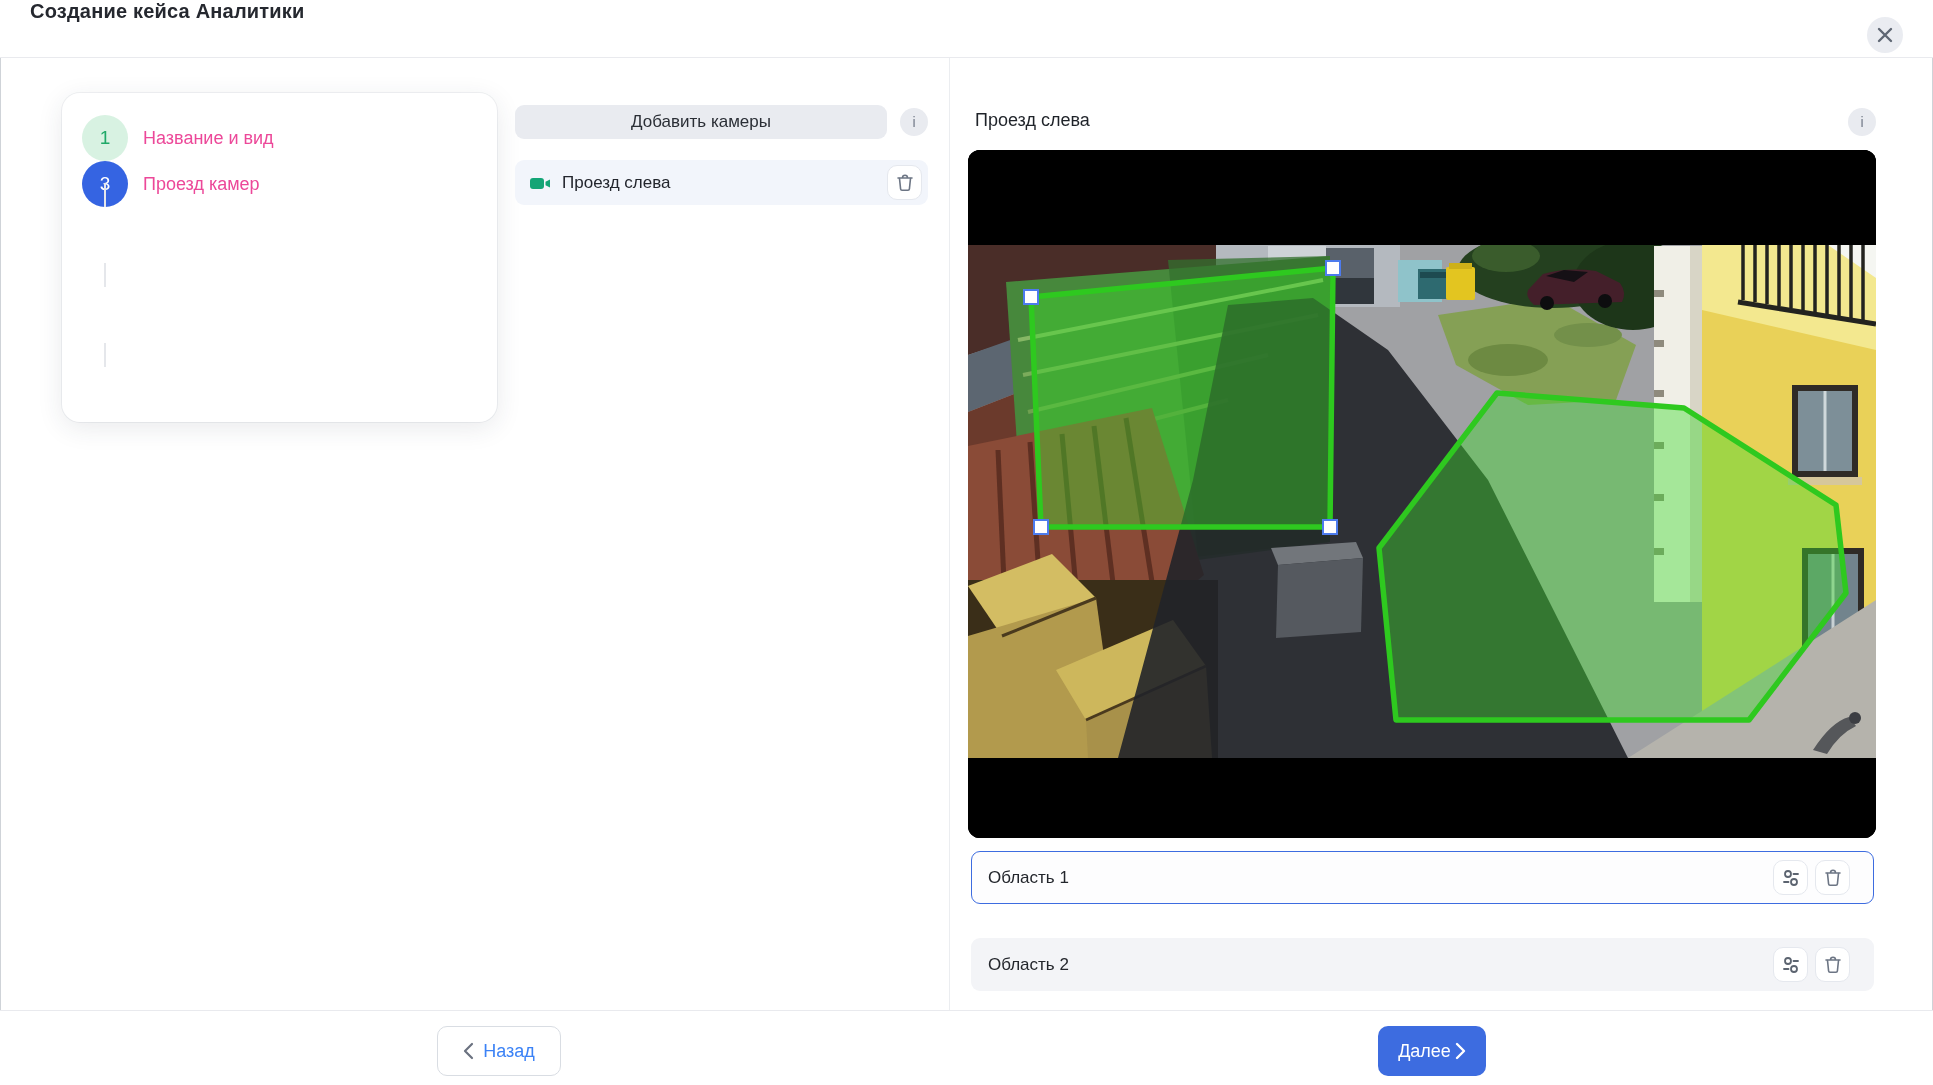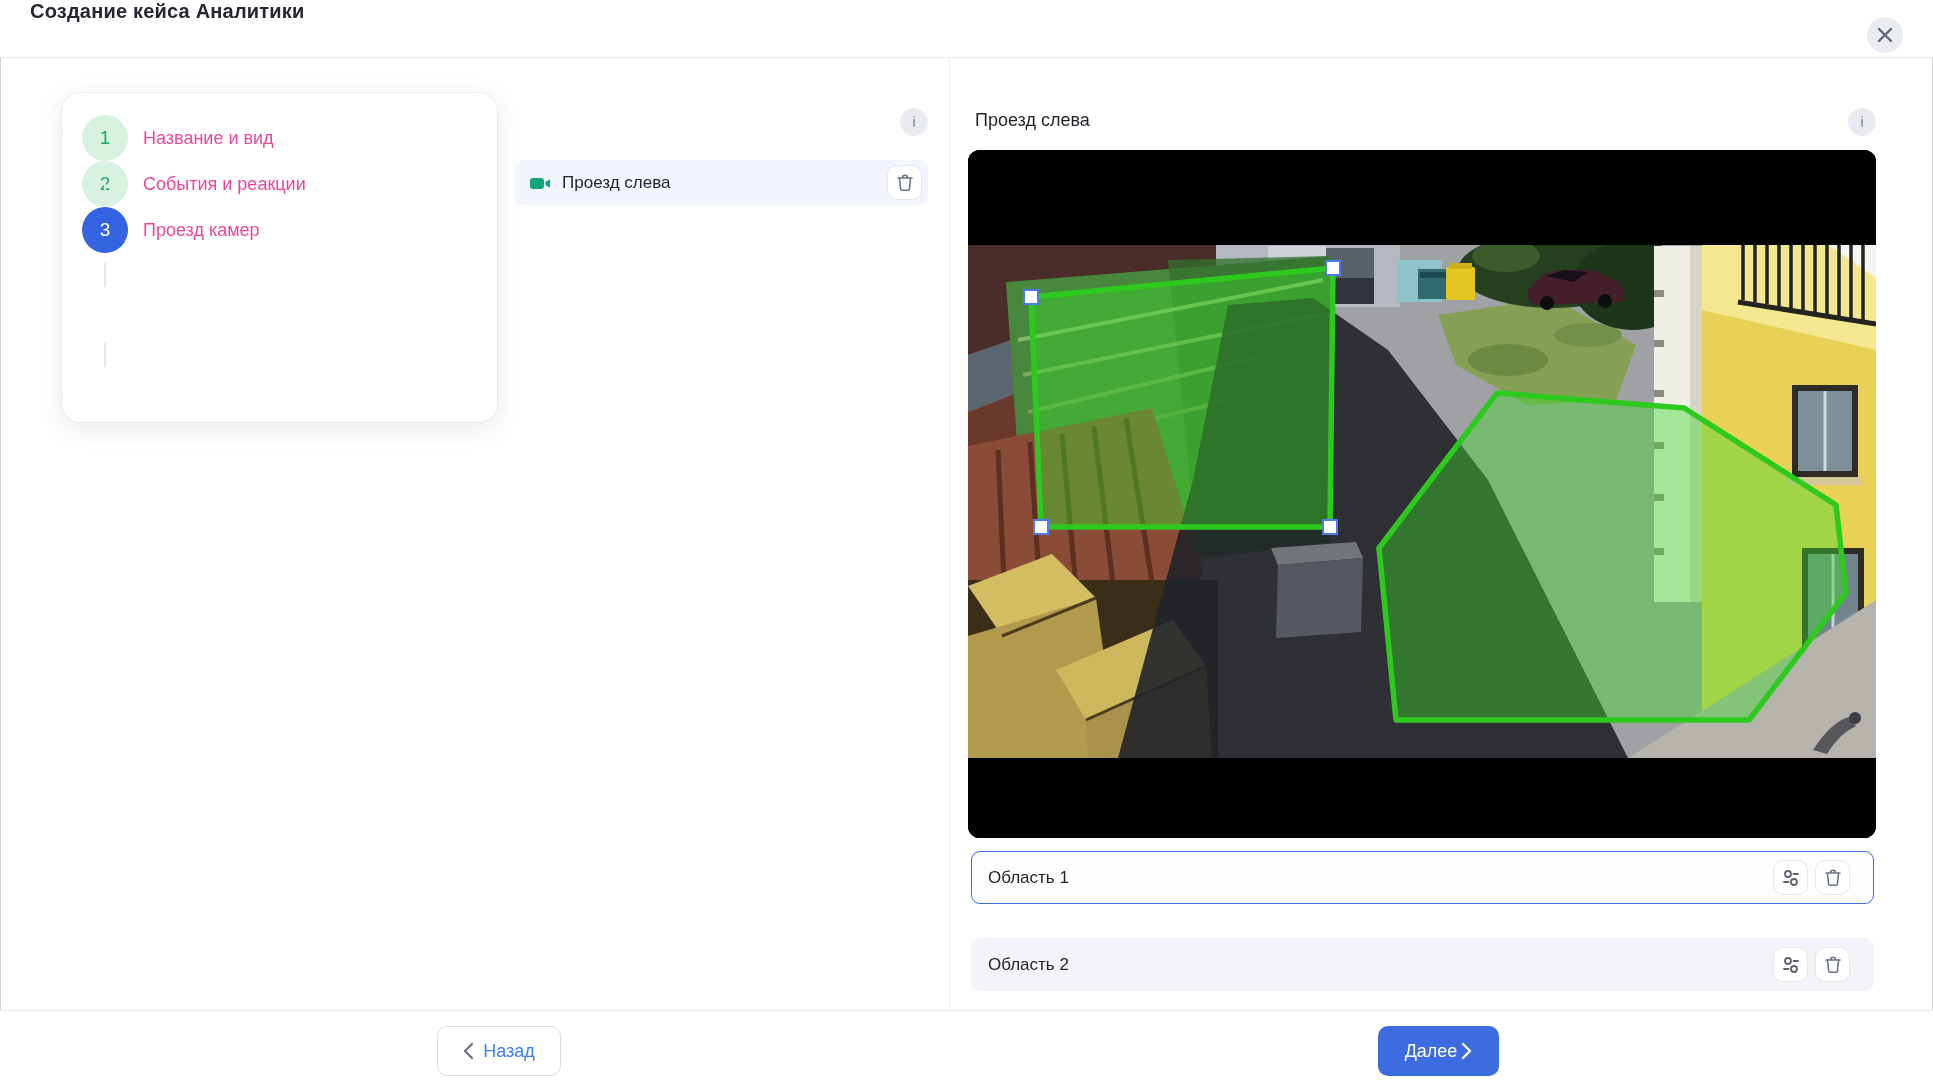--- a/index.html
+++ b/index.html
@@ -17,21 +17,21 @@
 
   
   .v-divider { position:absolute; left:949px; top:58px; width:1px; height:952px; background:#ebedf0; }
 
   
   .footer { position:absolute; left:0; top:1010px; width:100%; height:75px; background:#fff;
             border-top:1px solid #e9eaee; }
   .btn-back { position:absolute; left:437px; top:15px; width:124px; height:50px; background:#fff;
               border:1px solid #d9dde3; border-radius:10px; display:flex; align-items:center; justify-content:center;
               gap:9px; font-size:18px; color:#3b82f6; cursor:pointer; }
-  .btn-next { position:absolute; left:1378px; top:15px; width:121px; height:50px; background:#3d6ce0;
+  .btn-next { position:absolute; left:1378px; top:15px; width:108px; height:50px; background:#3d6ce0;
               border:none; border-radius:10px; display:flex; align-items:center; justify-content:center;
               gap:4px; font-size:18px; color:#ffffff; cursor:pointer; }
 
   
   .stepper-card { position:absolute; left:62px; top:93px; width:435px; height:329px; background:#fff;
                   border-radius:18px; box-shadow:0 6px 26px rgba(40,50,70,.10), 0 0 0 1px #f2f3f5;
                   padding:22px 20px; }
   .step { display:flex; align-items:center; gap:15px; height:46px; cursor:pointer; }
   .step-circle { width:46px; height:46px; border-radius:50%; flex:0 0 46px; display:flex; align-items:center;
                  justify-content:center; font-size:19px; }
@@ -85,32 +85,29 @@
   </div>
 
   <div class="v-divider"></div>
 
   <div class="stepper-card">
     <div class="step">
       <div class="step-circle done">1</div>
       <div class="step-label">Название и вид</div>
     </div>
     <div class="step-connector" style="top:90px"></div>
-    <div class="step">
-      <div class="step-circle done">2</div>
-      <div class="step-label">События и реакции</div>
-    </div>
     <div class="step-connector" style="top:170px"></div>
     <div class="step">
       <div class="step-circle active">3</div>
       <div class="step-label">Проезд камер</div>
     </div>
     <div class="step-connector" style="top:250px"></div>
   </div>
 
+  <button class="add-cameras-btn">Добавить камеры</button>
   <button class="info-circle info-cameras">
     <span>i</span>
   </button>
 
   <div class="camera-row">
     <svg width="23" height="20" viewBox="0 0 23 20">
       <rect x="1" y="5" width="14" height="11" rx="3" fill="#13a576"></rect>
       <path d="M16.5 8.8 L21 6.6 L21 14.4 L16.5 12.2 Z" fill="#13a576"></path>
     </svg>
     <span class="cam-name">Проезд слева</span>

